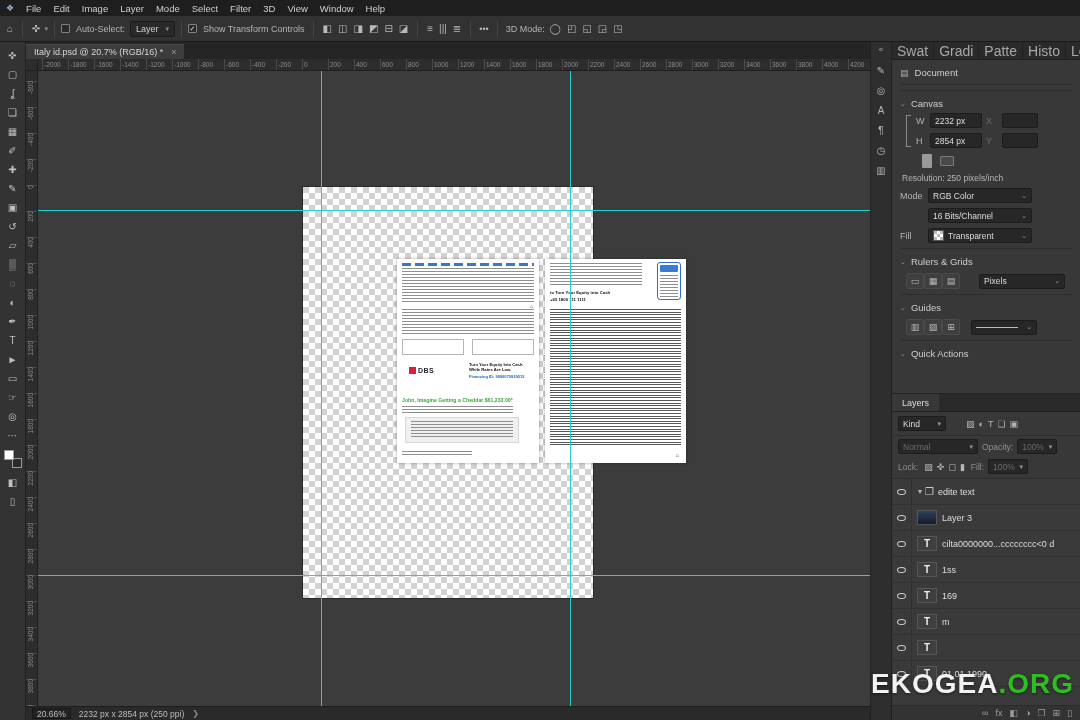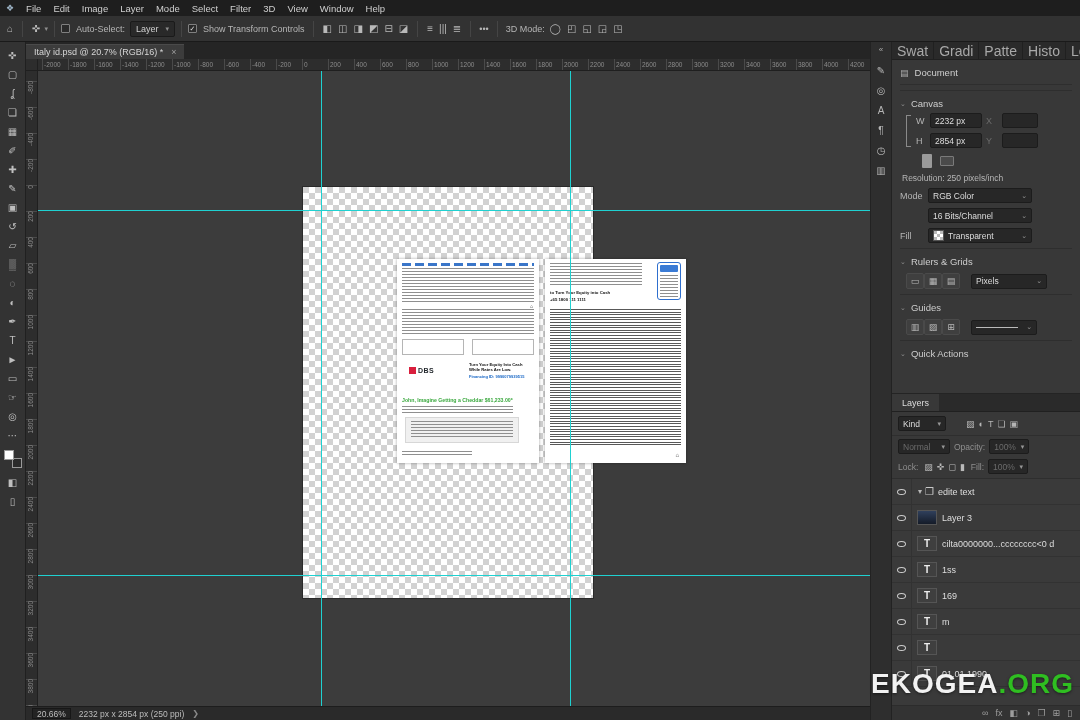--- a/index.html
+++ b/index.html
@@ -115,21 +115,21 @@
   .minichecker{width:11px;height:11px;background:conic-gradient(#fff 25%,#bbb 0 50%,#fff 0 75%,#bbb 0);background-size:6px 6px;border:1px solid #555;margin-right:4px;flex:none}
   .lineglyph{flex:1;height:1px;background:#bbb;margin-right:4px}
 
   .layers{flex:1;display:flex;flex-direction:column;min-height:0;background:#383838}
   .ltabbar{height:18px;background:#2a2a2a;display:flex;border-bottom:1px solid #202020}
   .ltab{background:#383838;color:#dcdcdc;font-size:9px;padding:0 10px;display:flex;align-items:center}
   .lfilter{display:flex;align-items:center;gap:18px;padding:4px 6px;border-bottom:1px solid #2e2e2e}
   .kindbox{width:48px}
   .lfilter .obicon{font-size:9px;color:#b5b5b5;padding:0 2px}
   .lblend{display:flex;align-items:center;gap:4px;padding:3px 6px}
-  .blendbox{width:52px}
+  .blendbox{width:80px}
   .sm{font-size:8.5px;color:#8f8f8f}
   .opbox{width:40px}
   .llock{display:flex;align-items:center;gap:4px;padding:2px 6px 4px;border-bottom:1px solid #2e2e2e}
   .llock .obicon{font-size:9px;padding:0 2px}
   .lrows{flex:1;overflow:hidden;background:#3a3a3a}
   .lrow{height:26px;display:flex;align-items:center;border-bottom:1px solid #323232}
   .leye{width:20px;height:100%;border-right:1px solid #323232;display:flex;align-items:center;justify-content:center;flex:none}
   .eyeicon{width:9px;height:6px;border:1px solid #cfcfcf;border-radius:50%;display:block}
   .lthumb{width:20px;height:15px;margin:0 5px;display:flex;align-items:center;justify-content:center;border:1px solid #555;font-size:10px;color:#ececec;background:#2e2e2e;flex:none}
   .lthumb.light{background:linear-gradient(#d6d6d6,#9c9c9c)}
@@ -447,21 +447,21 @@
         <div class="psection">
           <span class="chev">⌄</span>
           <span>Rulers &amp; Grids</span>
         </div>
         <div class="iconrow">
           <span class="icon-group" id="rulers-icons">
               <span class="obicon">▭</span>
               <span class="obicon">▦</span>
               <span class="obicon">▤</span>
             </span>
-          <span class="pfield drop" style="width:76px;margin-left:8px">
+          <span class="pfield drop" style="width:86px;margin-left:16px">
             <span>Pixels</span>
             <span class="caret">⌄</span>
           </span>
         </div>
 
         <div class="psection">
           <span class="chev">⌄</span>
           <span>Guides</span>
         </div>
         <div class="iconrow">

